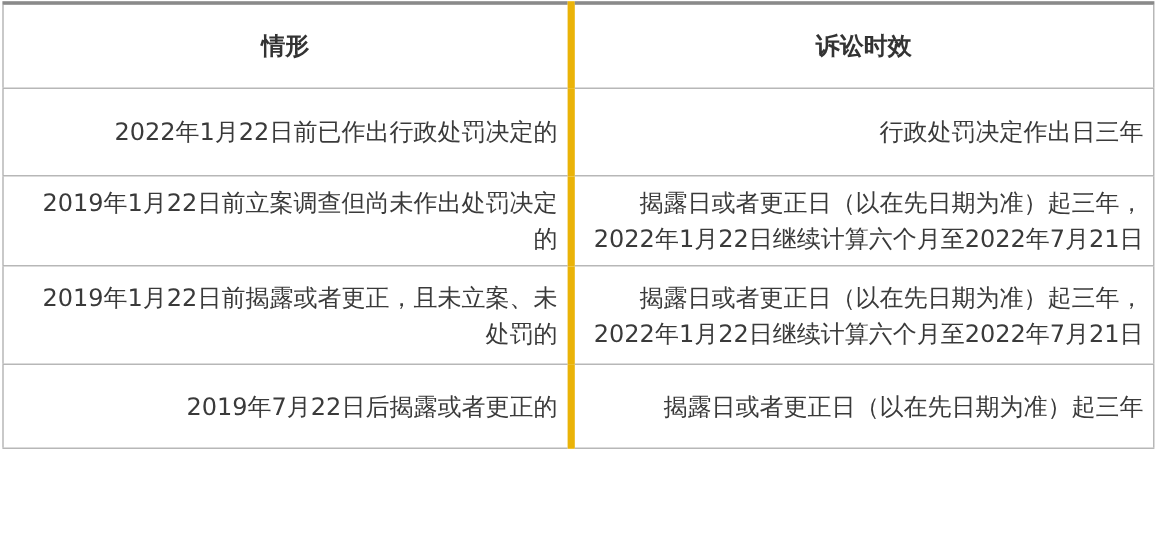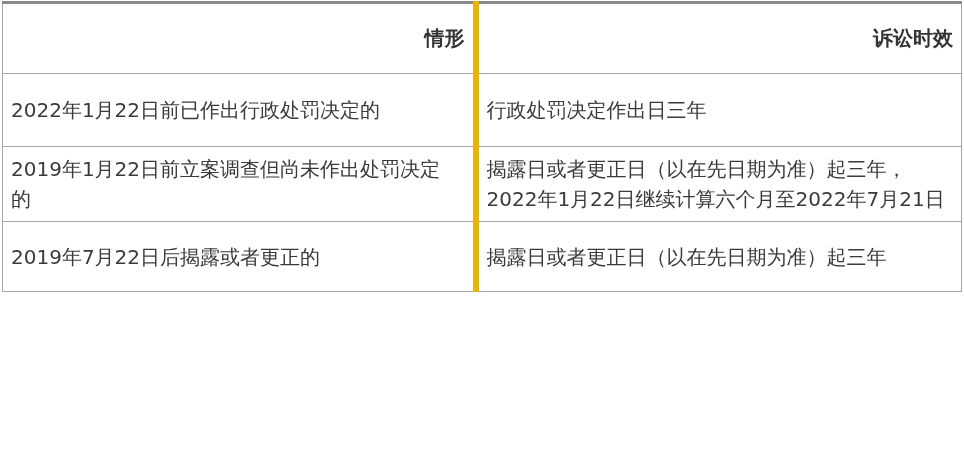--- a/index.html
+++ b/index.html
@@ -29,26 +29,26 @@
   table.lim-table th,
   table.lim-table td {
     border-top: 1px solid #a6a6a6;
     border-bottom: 1px solid #a6a6a6;
     vertical-align: middle;
     padding: 6px 8px;
     overflow: hidden;
   }
   table.lim-table th {
     font-weight: bold;
-    text-align: right;
+    text-align: center;
     font-size: 20px;
     color: #333333;
   }
   table.lim-table td {
-    text-align: left;
+    text-align: right;
     white-space: pre-line;
     line-height: 30px;
   }
   .col-lim-cell {
     border-left: 6px solid #eab308;
   }
   tr.hdr    { height: 71px; }
   tr.row-0  { height: 73px; }
   tr.row-1  { height: 75px; margin-left: 25px; }
   tr.row-2  { height: 82px; }
@@ -74,20 +74,26 @@
       <tr class="row-0">
         <td>2022年1月22日前已作出行政处罚决定的</td>
         <td class="col-lim-cell">行政处罚决定作出日三年</td>
       </tr>
       <tr class="row-1">
         <td>2019年1月22日前立案调查但尚未作出处罚决定
 的</td>
         <td class="col-lim-cell">揭露日或者更正日（以在先日期为准）起三年，
 2022年1月22日继续计算六个月至2022年7月21日</td>
       </tr>
+      <tr class="row-2">
+        <td>2019年1月22日前揭露或者更正，且未立案、未
+处罚的</td>
+        <td class="col-lim-cell">揭露日或者更正日（以在先日期为准）起三年，
+2022年1月22日继续计算六个月至2022年7月21日</td>
+      </tr>
       <tr class="row-4">
         <td>2019年7月22日后揭露或者更正的</td>
         <td class="col-lim-cell">揭露日或者更正日（以在先日期为准）起三年</td>
       </tr>
 
     </tbody>
   </table>
 </div>
 
 </body></html>

